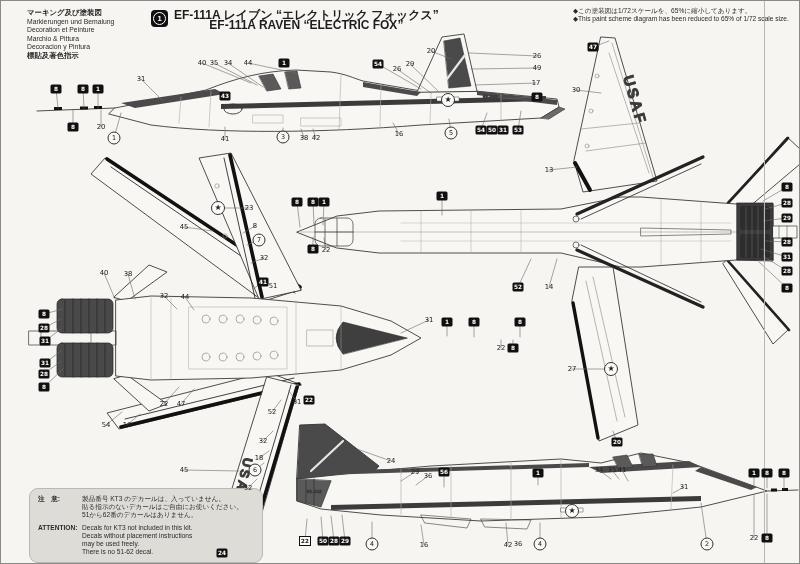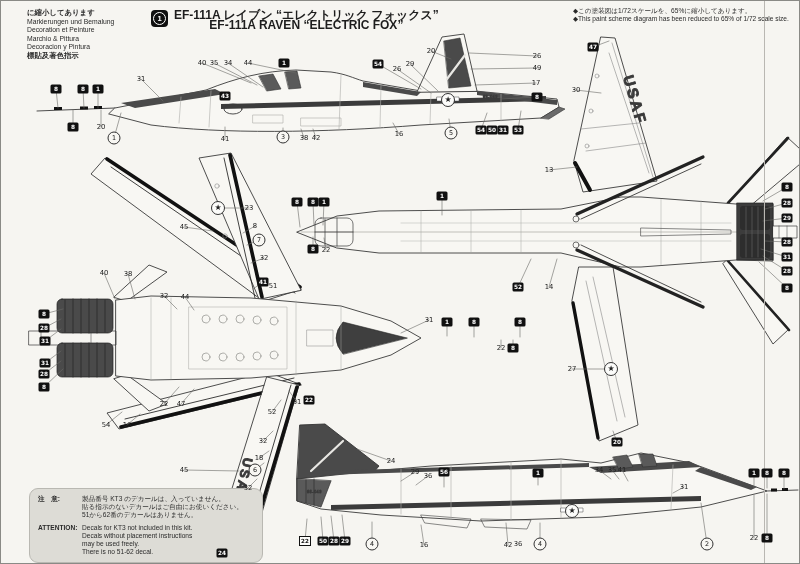--- a/index.html
+++ b/index.html
@@ -337,21 +337,21 @@
         <line x1="766" y1="472" x2="766" y2="487" class="leader"></line>
         <line x1="783" y1="472" x2="783" y2="488" class="leader"></line>
         <line x1="753" y1="537" x2="753" y2="494" class="leader"></line>
         <line x1="766" y1="537" x2="766" y2="493" class="leader"></line>
       </g>
   </svg>
 
   <div class="page-edge"></div>
 
   <div class="titleblock">
-    <div class="sub cjk">に縮小してあります</div>
+    <div class="sub cjk">マーキング及び塗装図</div>
     <div class="sub">Markierungen und Bemalung</div>
     <div class="sub">Decoration et Peinture</div>
     <div class="sub">Marchio &amp; Pittura</div>
     <div class="sub">Decoracion y Pintura</div>
     <div class="sub cjk">標貼及著色指示</div>
   </div>
 
   <div class="kitline">
     <span class="badge">
       <span class="badge-ring">1</span>

